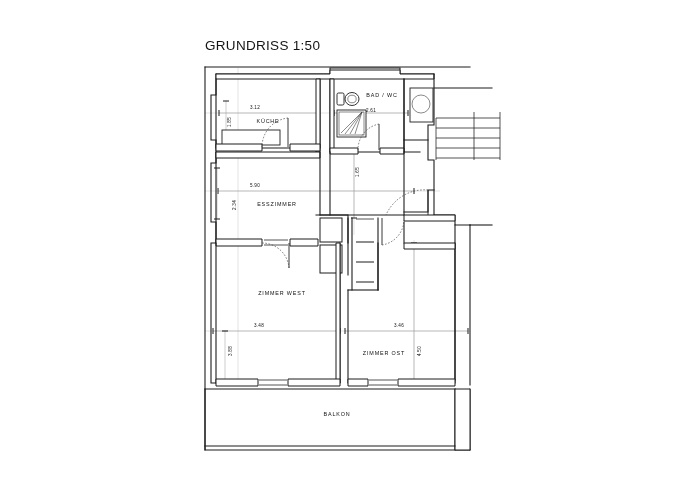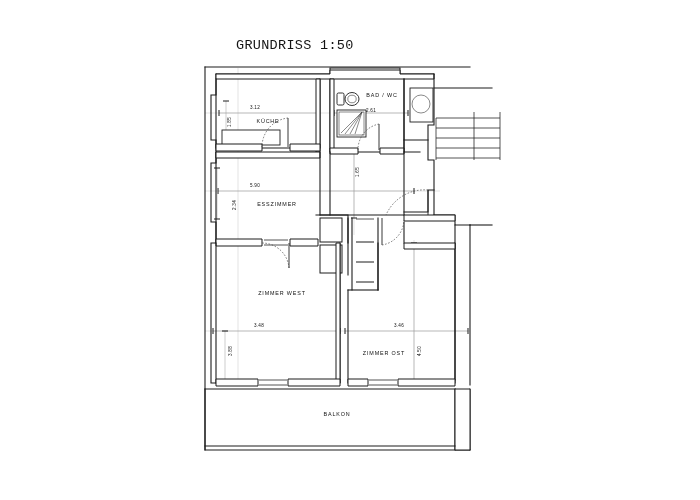--- a/index.html
+++ b/index.html
@@ -23,23 +23,22 @@
     height: 500px;
     background: #ffffff;
   }
   #plan-title {
     position: absolute;
     left: 205px;
     top: 38px;
     font-size: 13.5px;
     letter-spacing: 0.3px;
     color: #141414;
-    font-family: Liberation Mono, monospace;
+    font-family: Liberation Sans, sans-serif;
     white-space: nowrap;
-    margin-left: 31px;
   }
   svg#floorplan {
     position: absolute;
     left: 0;
     top: 0;
     width: 700px;
     height: 500px;
     display: block;
   }
   .wall {

